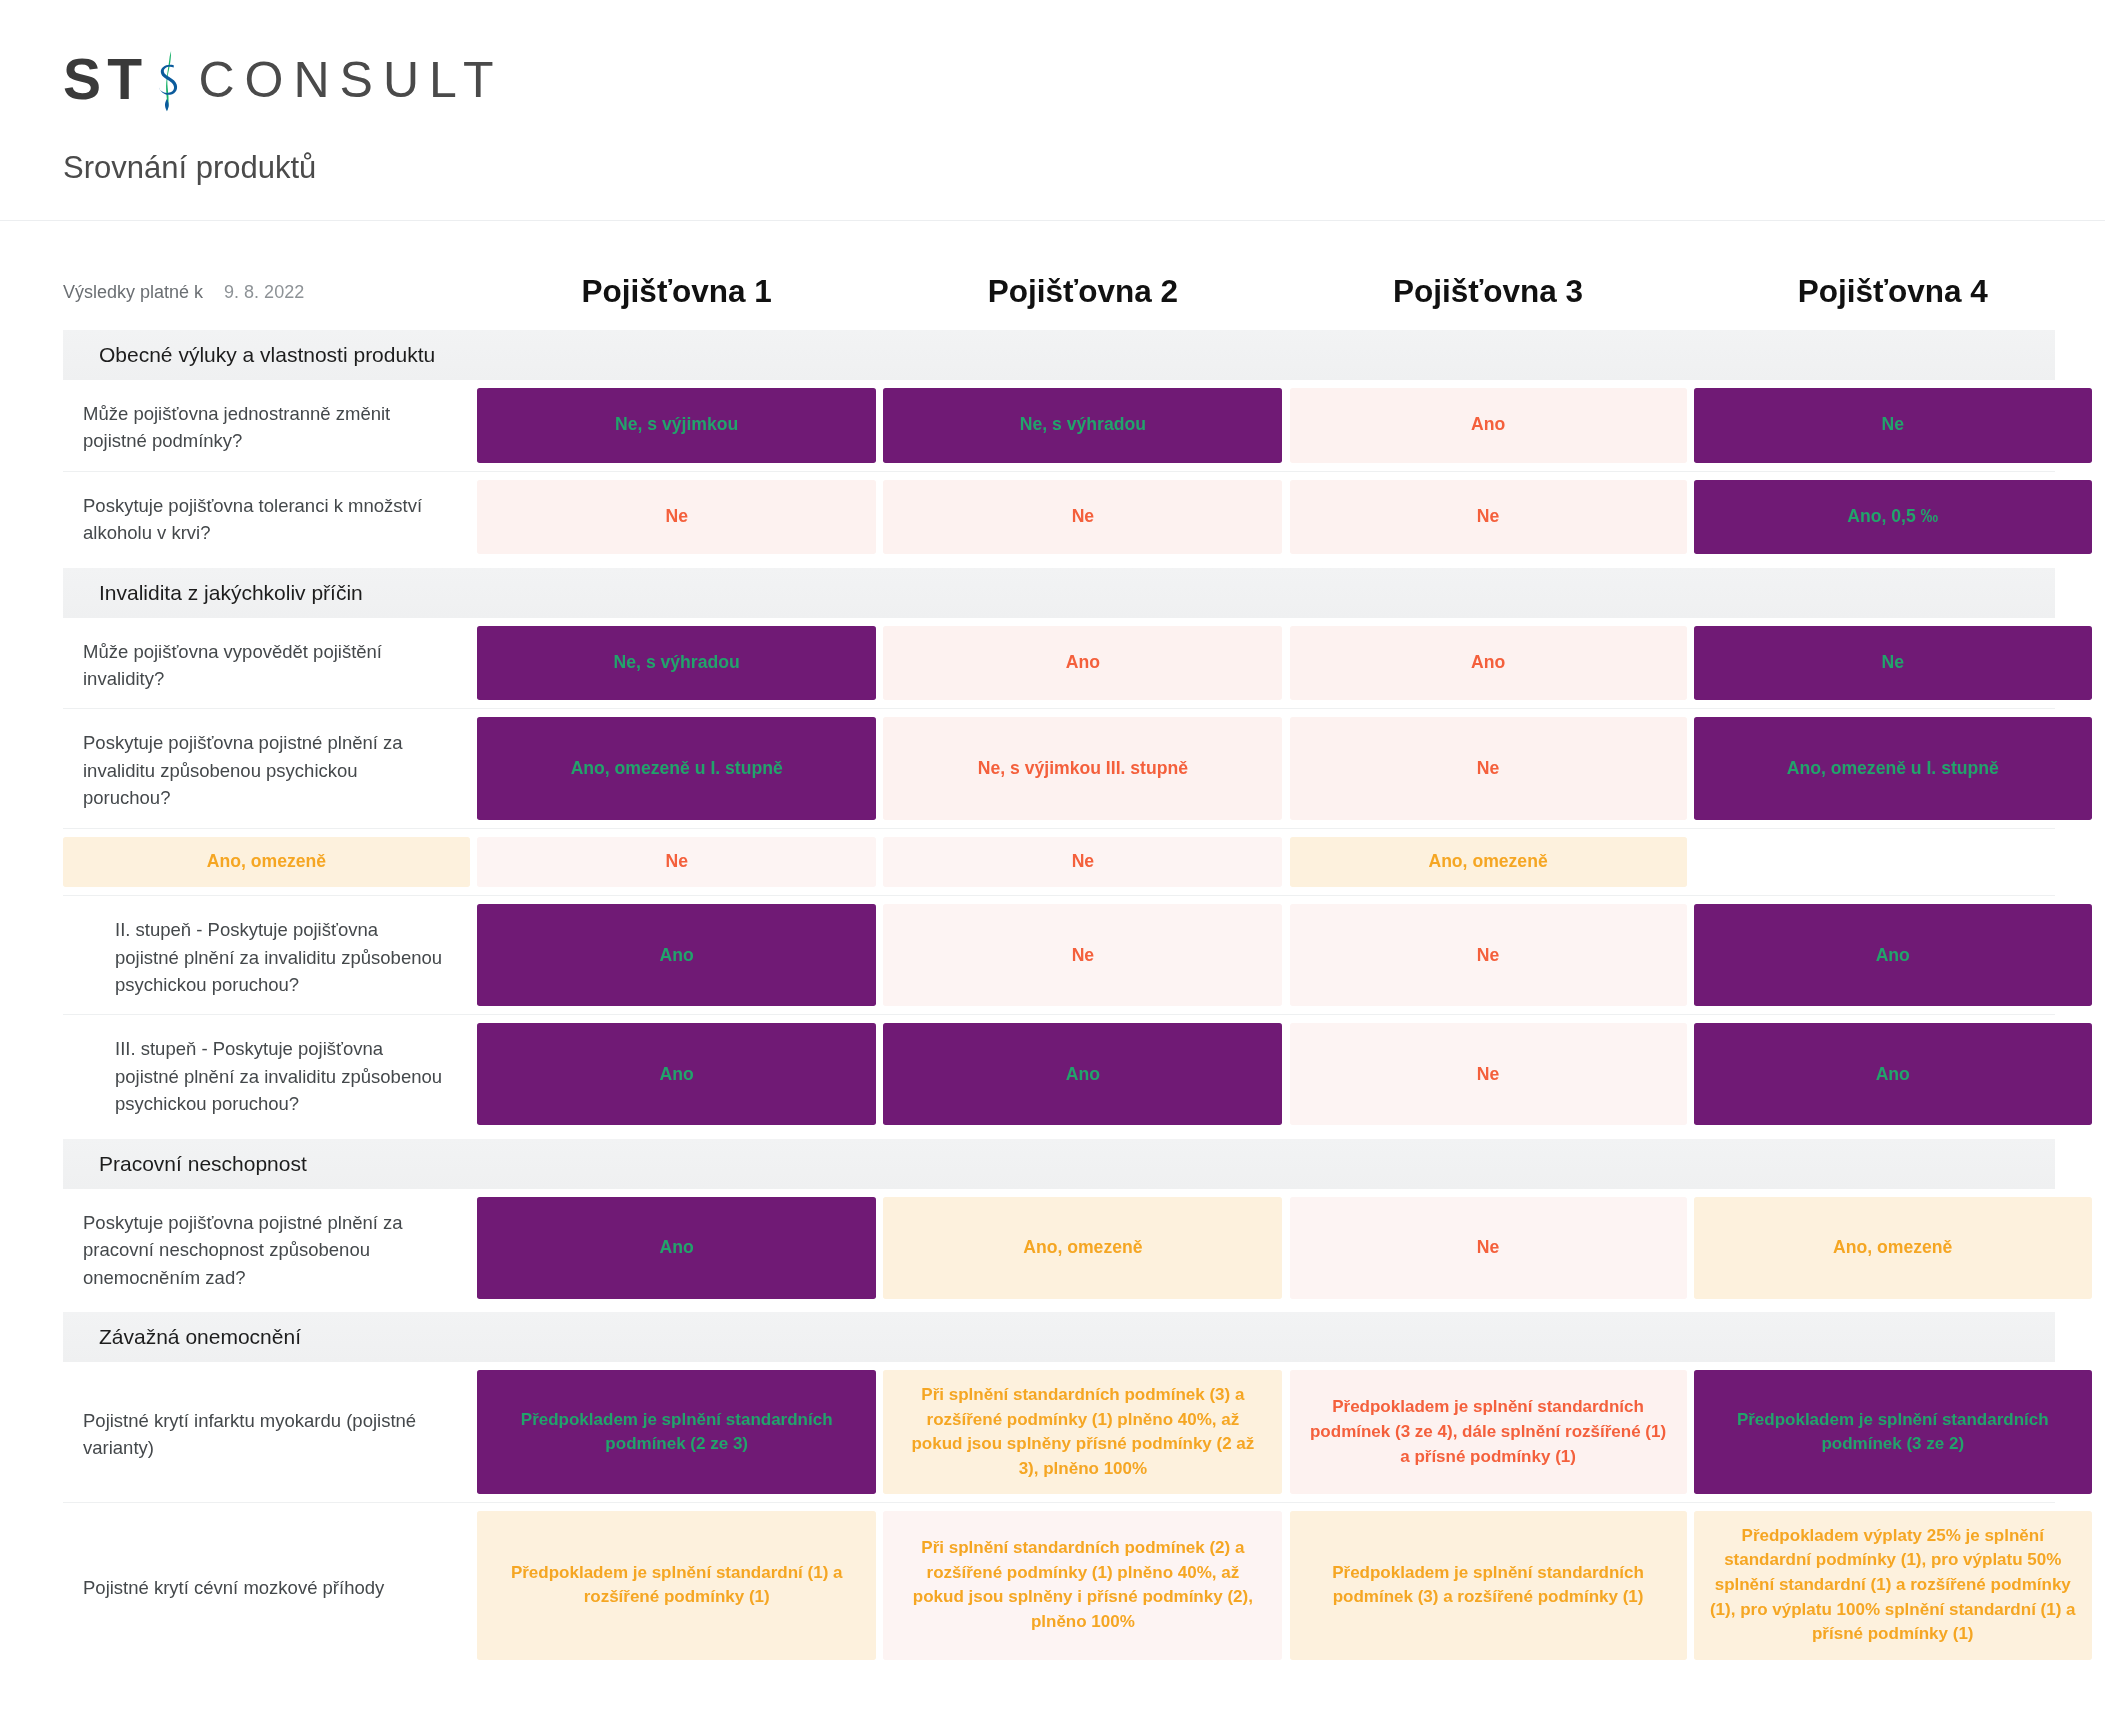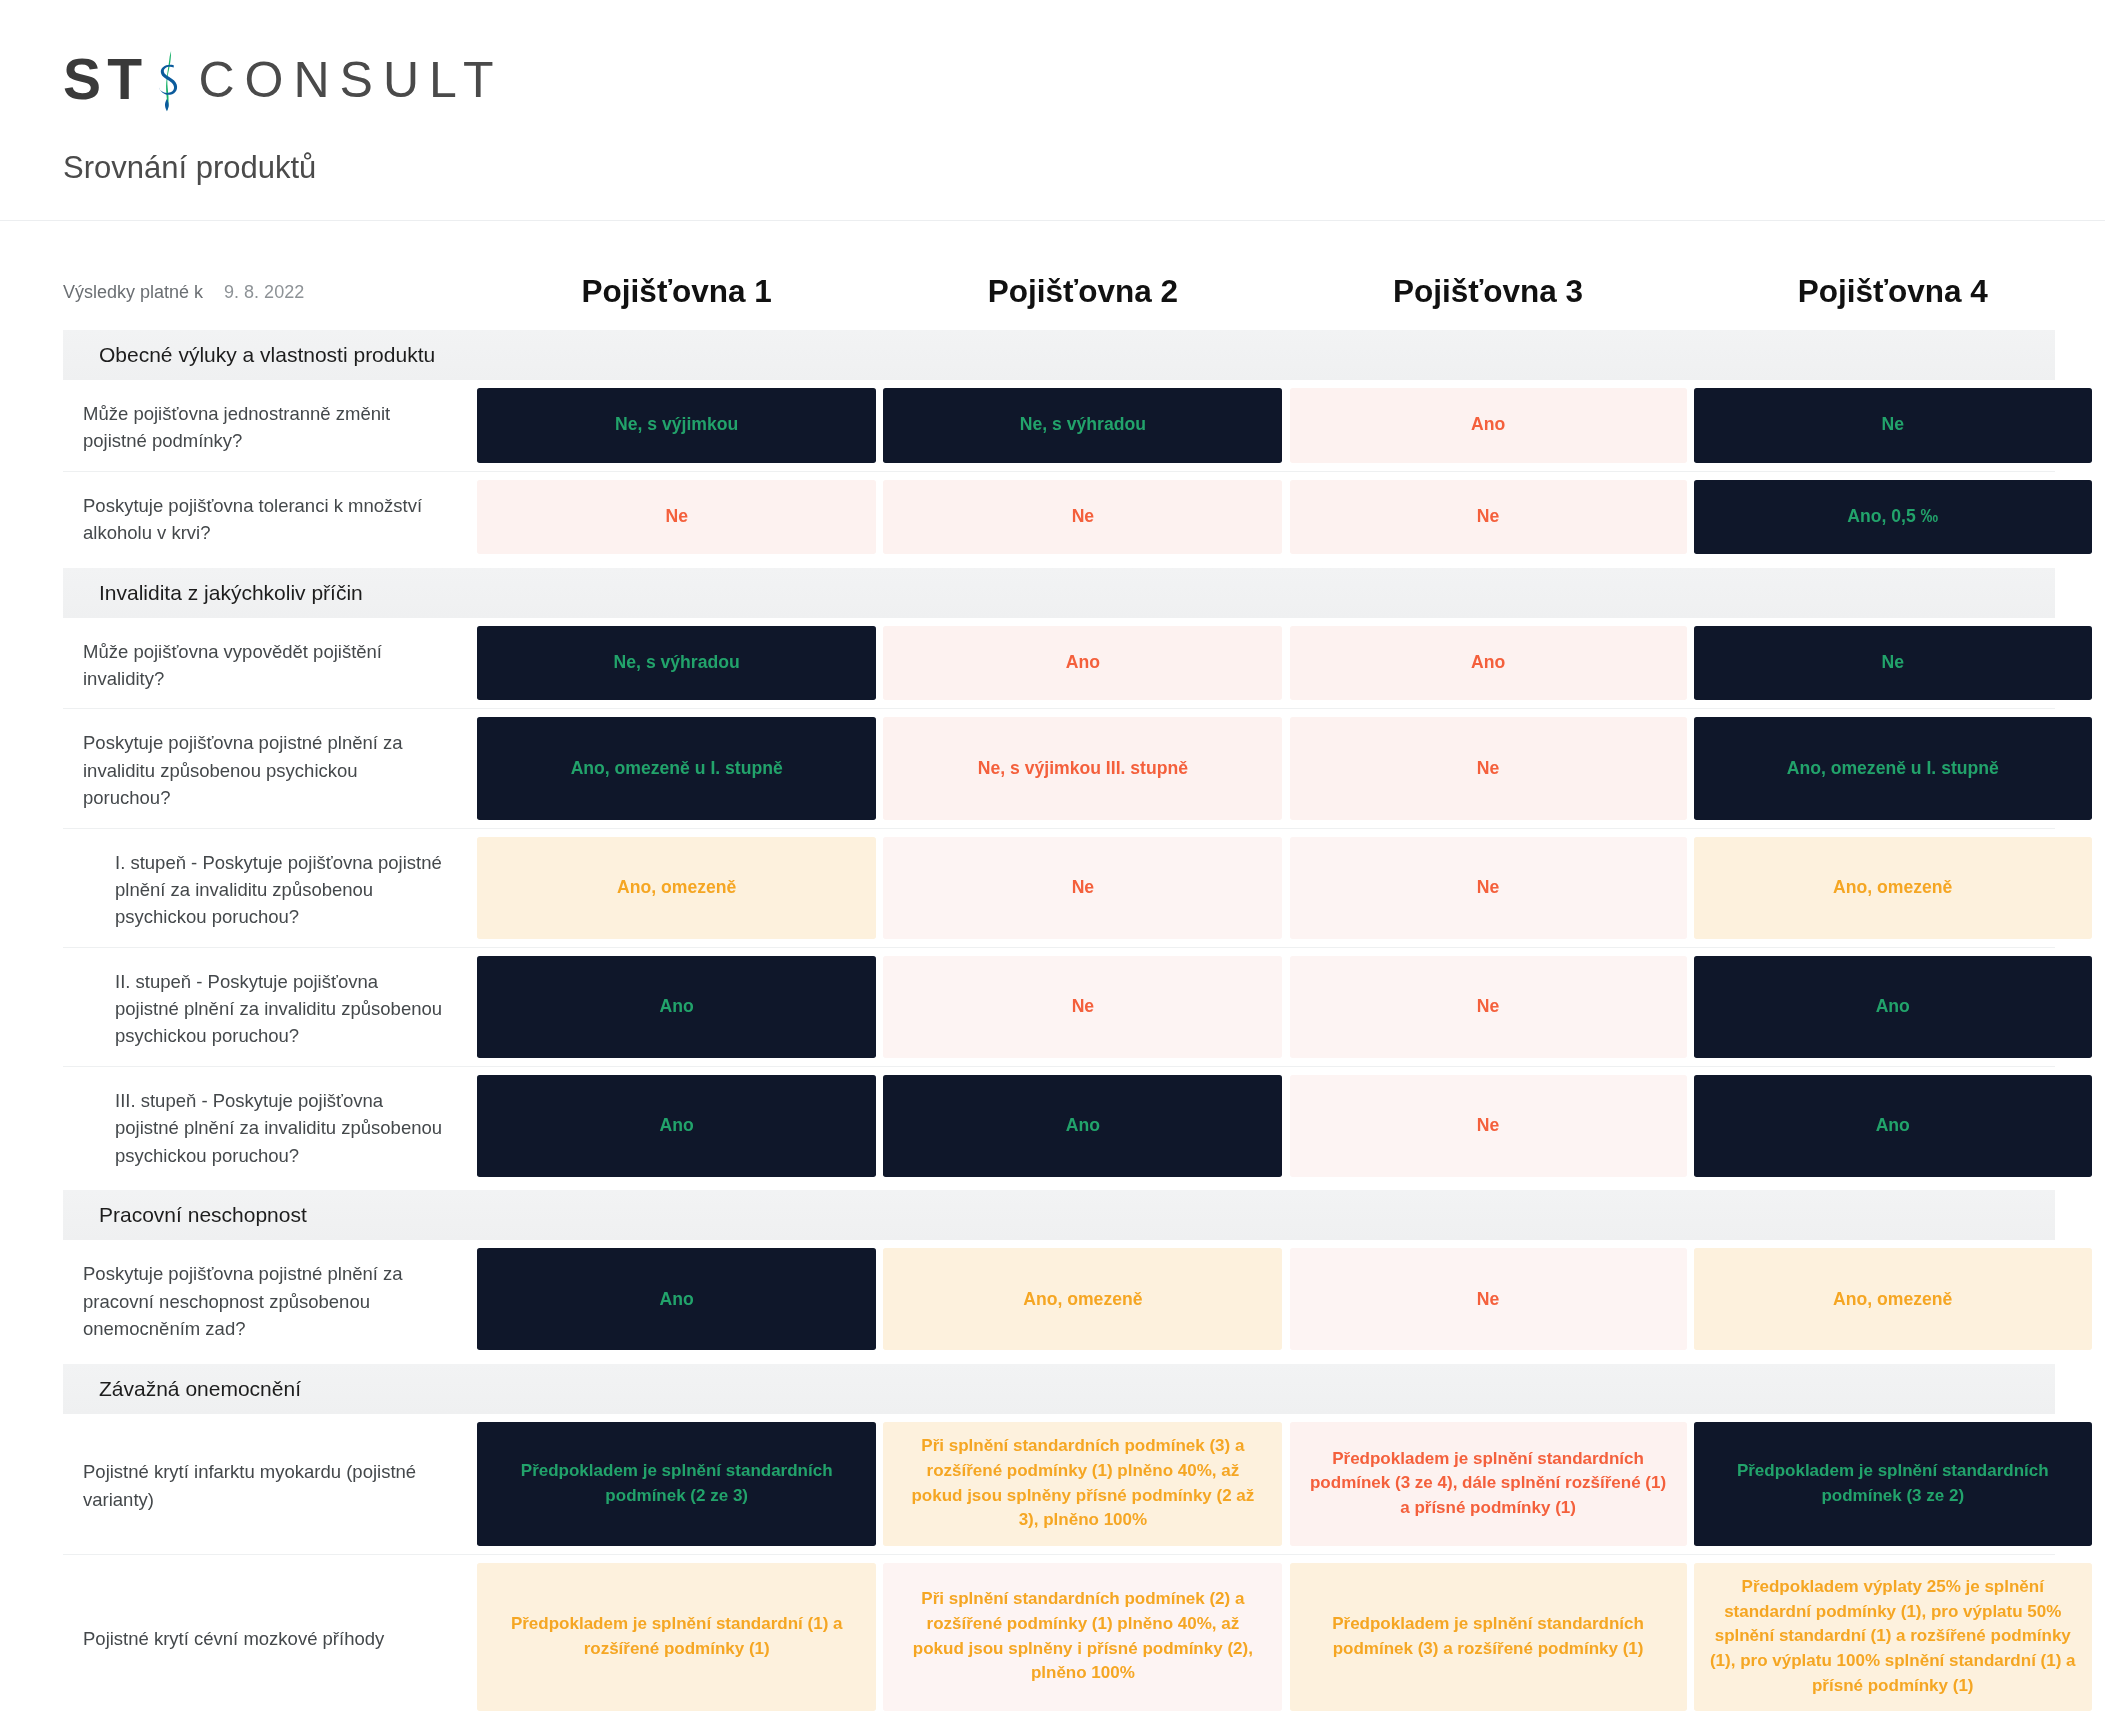--- a/index.html
+++ b/index.html
@@ -128,21 +128,21 @@
     font-size: 17.6px;
     line-height: 1.45;
     font-weight: 600;
     margin: 8px 0;
     padding: 12.6px 16px;
     border-radius: 2.7px;
   }
   .v-cell.tall { font-size: 17px; }
 
   
-  .bg-green { background-color: #0f172a; }
+  .bg-green { background-color: #701a75; }
   .bg-red   { background-color: #fdf2f0; }
   .bg-amber { background-color: #fdf1dd; }
   .bg-red-light { background-color: #fdf4f3; }
 
   .tx-green { color: #22a36b; }
   .tx-red   { color: #f4603c; }
   .tx-amber { color: #f5a623; }
 </style>
 </head>
 <body>
@@ -202,21 +202,20 @@
           <div class="v-cell bg-green tx-green">Ne</div>
         </div>
         <div class="grid-row data-row">
           <div class="q-cell">Poskytuje pojišťovna pojistné plnění za invaliditu způsobenou psychickou poruchou?</div>
           <div class="v-cell bg-green tx-green">Ano, omezeně u I. stupně</div>
           <div class="v-cell bg-red tx-red">Ne, s výjimkou III. stupně</div>
           <div class="v-cell bg-red tx-red">Ne</div>
           <div class="v-cell bg-green tx-green">Ano, omezeně u I. stupně</div>
         </div>
         <div class="grid-row data-row">
-          <div class="q-cell indent">I. stupeň - Poskytuje pojišťovna pojistné plnění za invaliditu způsobenou psychickou poruchou?</div>
           <div class="v-cell bg-amber tx-amber">Ano, omezeně</div>
           <div class="v-cell bg-red-light tx-red">Ne</div>
           <div class="v-cell bg-red-light tx-red">Ne</div>
           <div class="v-cell bg-amber tx-amber">Ano, omezeně</div>
         </div>
         <div class="grid-row data-row">
           <div class="q-cell indent">II. stupeň - Poskytuje pojišťovna pojistné plnění za invaliditu způsobenou psychickou poruchou?</div>
           <div class="v-cell bg-green tx-green">Ano</div>
           <div class="v-cell bg-red-light tx-red">Ne</div>
           <div class="v-cell bg-red-light tx-red">Ne</div>

